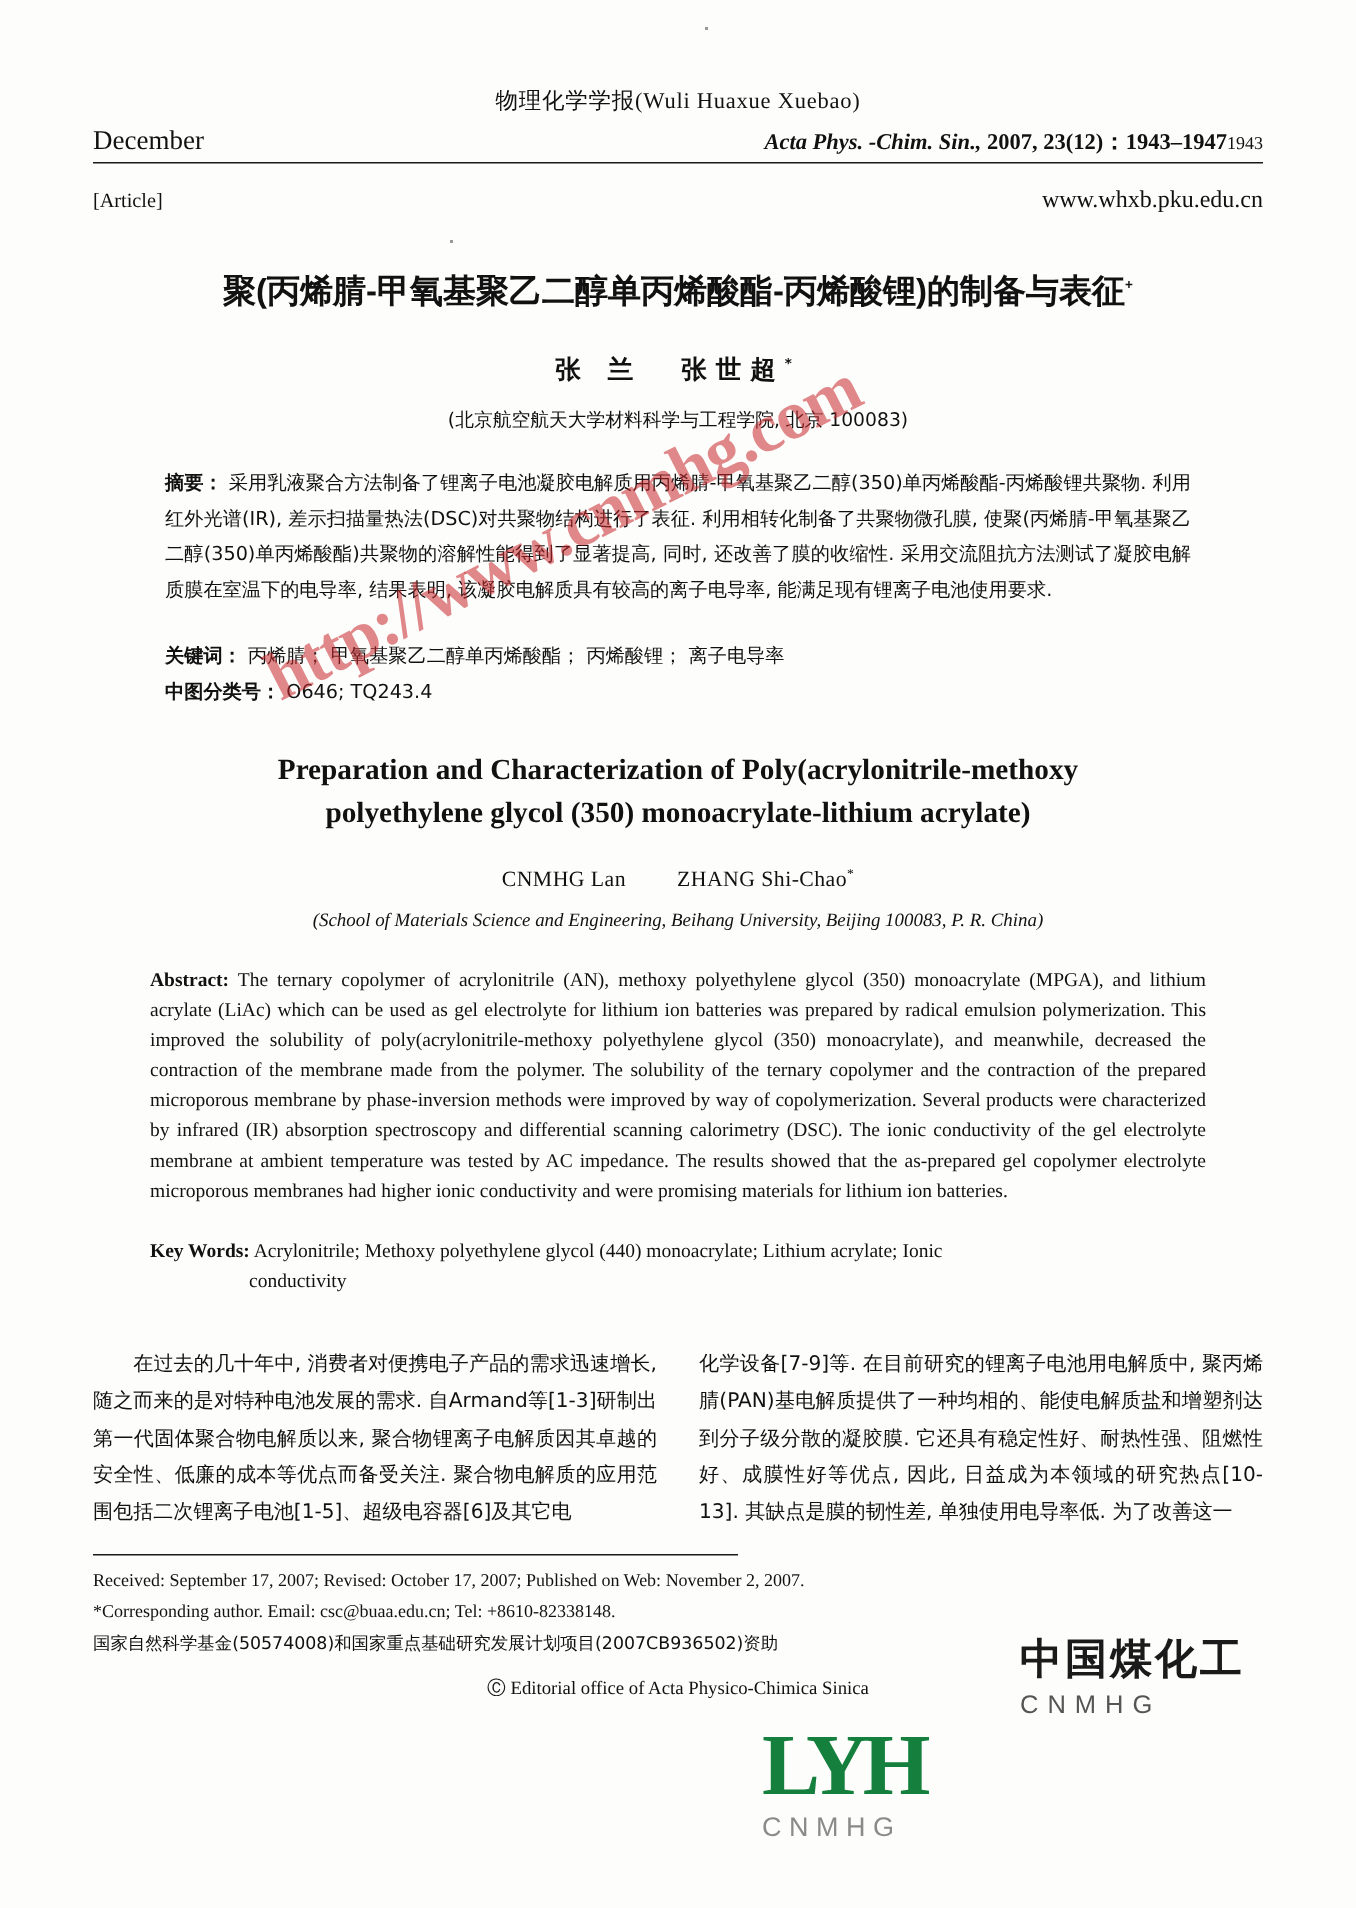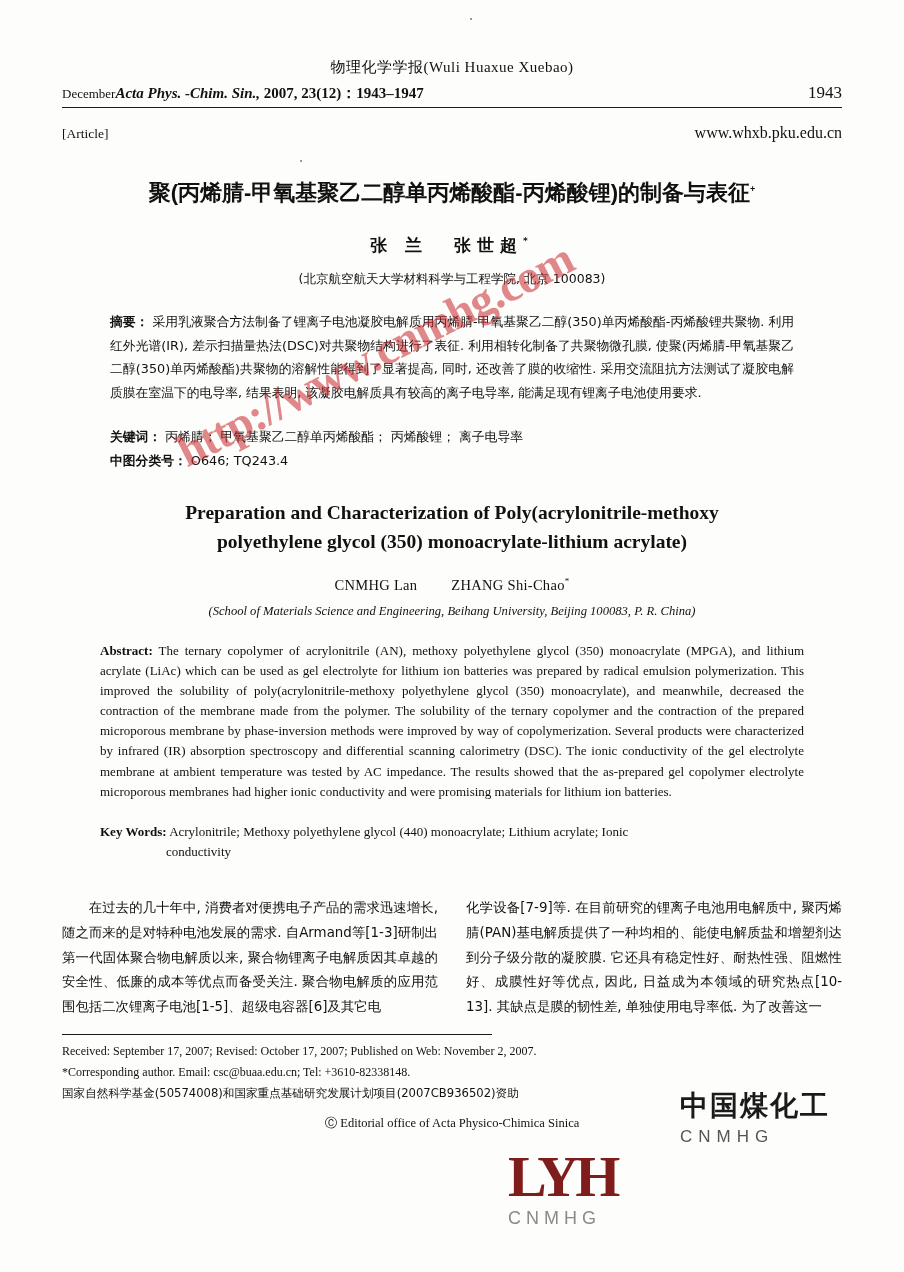--- a/index.html
+++ b/index.html
@@ -31,30 +31,30 @@
     margin-top: 46px;
     letter-spacing: .5px;
   }
   .headrow {
     display: flex;
     align-items: baseline;
     justify-content: space-between;
     margin-top: 6px;
     font-size: 15px;
   }
-  .headrow .month { font-size: 13px; font-family: Liberation Serif, serif; }
+  .headrow .month { font-size: 18px; font-family: Liberation Serif, serif; }
   .headrow .center {
     flex: 1;
-    text-align: left;
+    text-align: right;
     font-weight: bold;
     font-style: italic;
     font-size: 15px;
   }
   .headrow .center .up { font-style: normal; }
-  .headrow .pageno { font-size: 17px; }
+  .headrow .pageno { font-size: 12px; }
   .rule {
     border-bottom: 1.6px solid #1a1a1a;
     margin-top: 4px;
   }
 
   .artrow {
     display: flex;
     justify-content: space-between;
     align-items: baseline;
     margin-top: 16px;
@@ -197,21 +197,21 @@
   .wm-logo {
     position: absolute;
     left: 508px;
     top: 1148px;
     pointer-events: none;
   }
   .wm-logo .lyh {
     font-family: "Liberation Serif", serif;
     font-size: 58px;
     font-weight: bold;
-    color: #7f1d1d;
+    color: #15803d;
     letter-spacing: -4px;
     line-height: 1;
   }
   .wm-logo .cnmhg {
     font-family: "Liberation Sans", sans-serif;
     font-size: 18px;
     letter-spacing: 5px;
     color: #8a8a8a;
     margin-top: 2px;
   }
@@ -302,21 +302,21 @@
         <p>在过去的几十年中, 消费者对便携电子产品的需求迅速增长, 随之而来的是对特种电池发展的需求. 自Armand等[1-3]研制出第一代固体聚合物电解质以来, 聚合物锂离子电解质因其卓越的安全性、低廉的成本等优点而备受关注. 聚合物电解质的应用范围包括二次锂离子电池[1-5]、超级电容器[6]及其它电</p>
       </div>
       <div class="col">
         <p class="noind">化学设备[7-9]等. 在目前研究的锂离子电池用电解质中, 聚丙烯腈(PAN)基电解质提供了一种均相的、能使电解质盐和增塑剂达到分子级分散的凝胶膜. 它还具有稳定性好、耐热性强、阻燃性好、成膜性好等优点, 因此, 日益成为本领域的研究热点[10-13]. 其缺点是膜的韧性差, 单独使用电导率低. 为了改善这一</p>
       </div>
     </div>
 
     <div class="foot-rule"></div>
     <div class="footnotes">
       <div class="en">Received: September 17, 2007; Revised: October 17, 2007; Published on Web: November 2, 2007.</div>
-      <div class="en">*Corresponding author. Email: csc@buaa.edu.cn; Tel: +3610-82338148.</div>
+      <div class="en">*Corresponding author. Email: csc@buaa.edu.cn; Tel: +8610-82338148.</div>
       <div>国家自然科学基金(50574008)和国家重点基础研究发展计划项目(2007CB936502)资助</div>
     </div>
     <div class="copyright">Ⓒ Editorial office of Acta Physico-Chimica Sinica</div>
   </div>
 
   <div class="wm-url">http://www.cnmhg.com</div>
 
   <div class="wm-logo">
     <div class="lyh">LYH</div>
     <div class="cnmhg">CNMHG</div>

